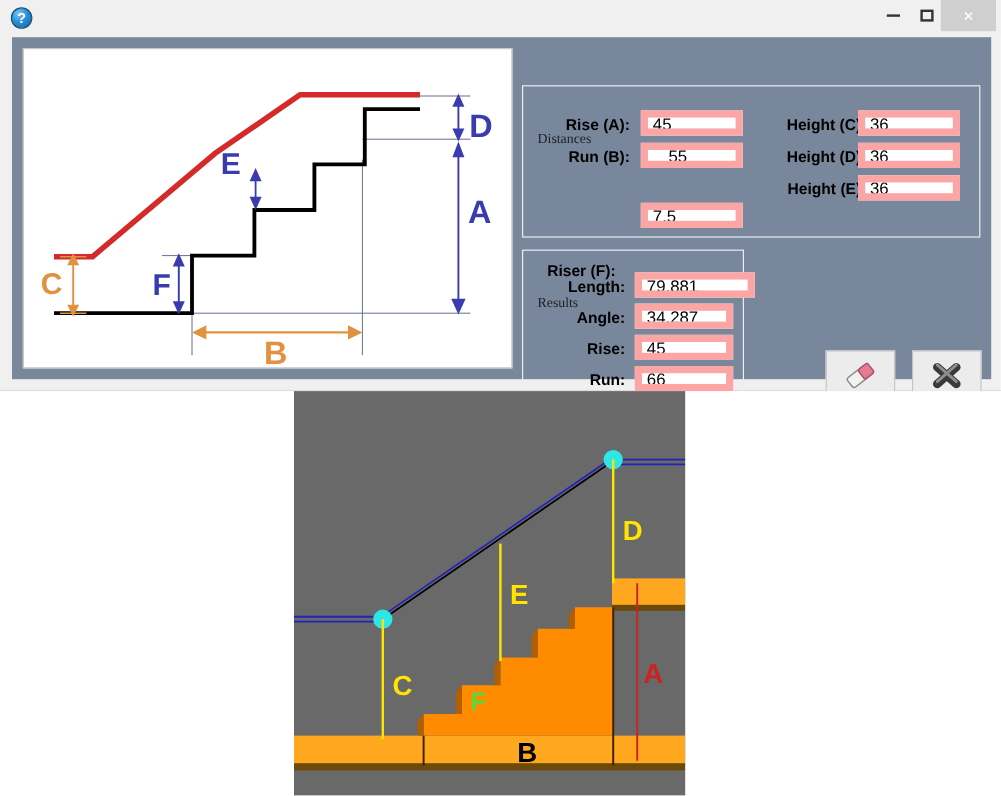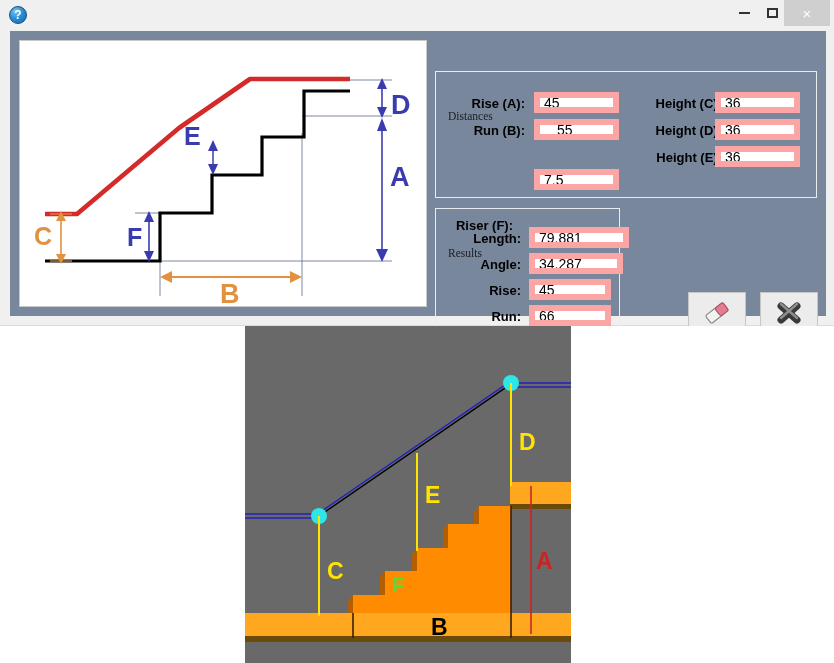--- a/index.html
+++ b/index.html
@@ -221,21 +221,21 @@
         <input class="fld-input" style="left: 279px; top: 74px; width: 85px;" value="36">
       </div>
 
       <div class="groupbox gb-results">
         <span class="gb-title">Results</span>
 
         <span class="fld-label" style="left:12px; top:22px; width:73px;">Length:</span>
         <input class="fld-input" style="left: 93px; top: 18px; width: 100px;" value="79.881">
 
         <span class="fld-label" style="left:12px; top:48px; width:73px;">Angle:</span>
-        <input class="fld-input" style="left: 93px; top: 44px; width: 94px;" value="34.287">
+        <input class="fld-input" style="left: 93px; top: 44px; width: 82px;" value="34.287">
 
         <span class="fld-label" style="left:12px; top:74px; width:73px;">Rise:</span>
         <input class="fld-input" style="left: 93px; top: 70px; width: 82px;" value="45">
 
         <span class="fld-label" style="left:12px; top:100px; width:73px;">Run:</span>
         <input class="fld-input" style="left: 93px; top: 96px; width: 82px;" value="66">
       </div>
 
       <div class="tbbtn btn-clear">
         <span class="ico-wrap">

